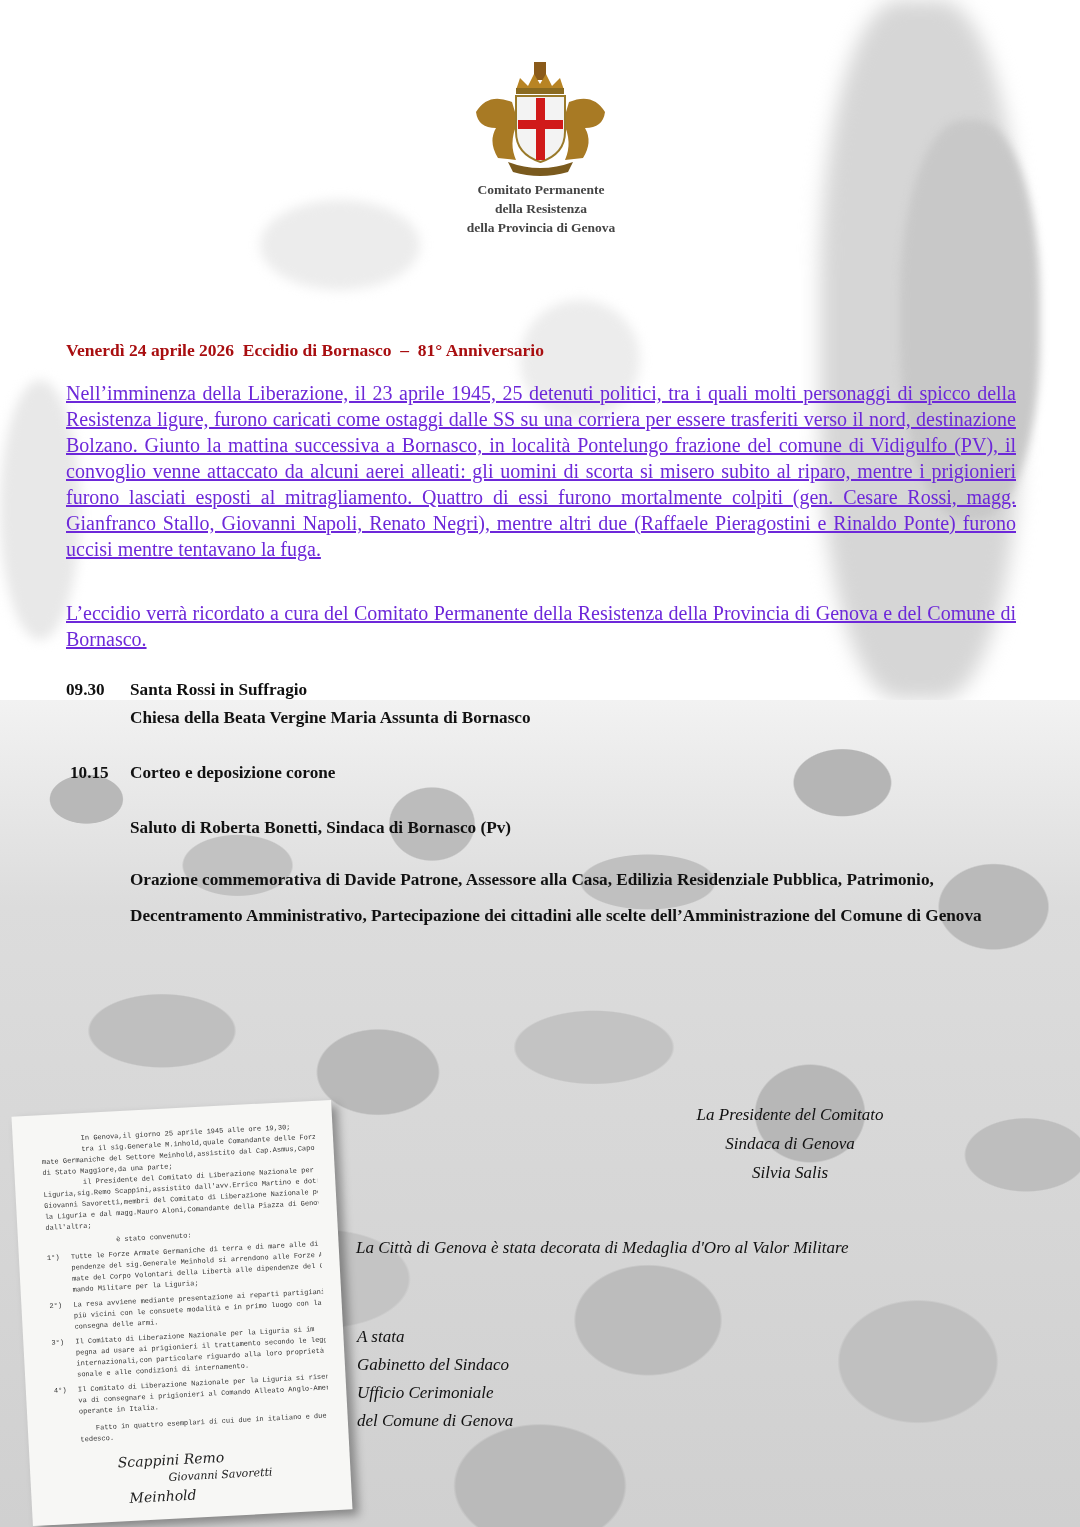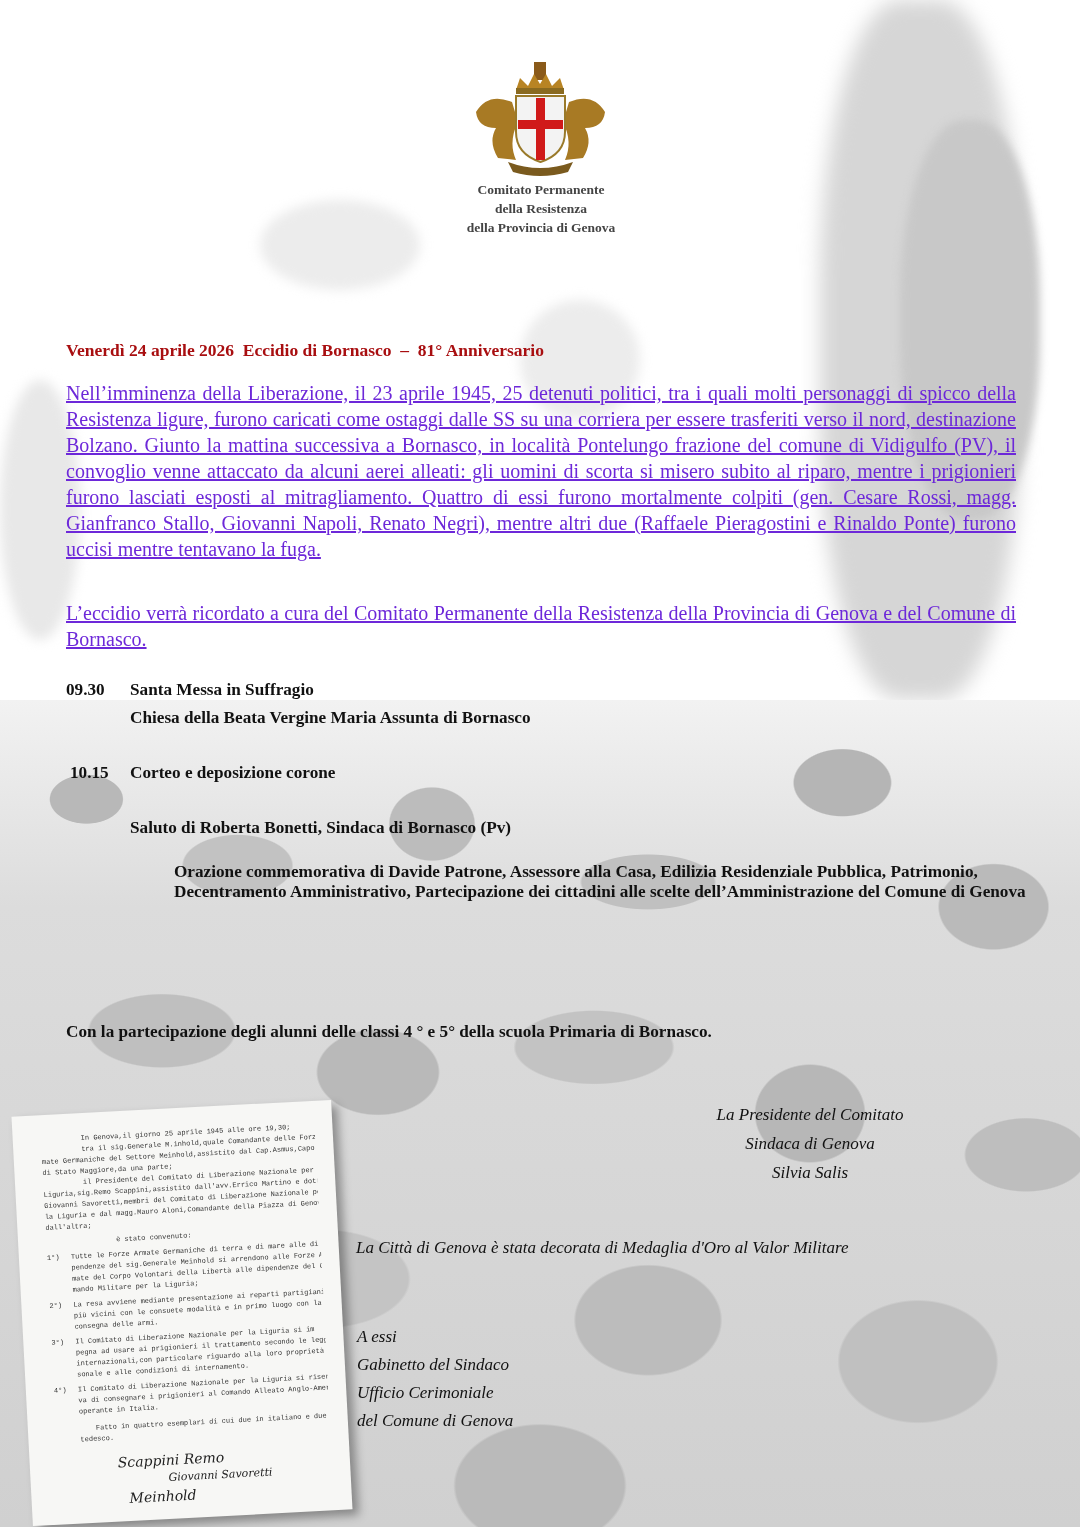--- a/index.html
+++ b/index.html
@@ -62,25 +62,25 @@
   .p1 { top: 380px; }
   .p2 { top: 600px; }
 
   .prog { position: absolute; font-size: 17.2px; font-weight: bold; line-height: 28px; color: #111; }
   .time1 { left: 66px; top: 676px; }
   .item1a { left: 130px; top: 676px; }
   .item1b { left: 130px; top: 704px; }
   .time2 { left: 70px; top: 759px; }
   .item2 { left: 130px; top: 759px; }
   .saluto { left: 130px; top: 814px; }
-  .orazione { left: 130px; top: 862px; width: 880px; line-height: 20px; margin-left: 44px; }
+  .orazione { left: 130px; top: 862px; width: 880px; line-height: 36px; }
   .partecipazione { left: 66px; top: 1018px; }
 
   .sig {
-    position: absolute; left: 660px; top: 1100px; width: 300px;
+    position: absolute; left: 640px; top: 1100px; width: 300px;
     text-align: center; font-style: italic; font-size: 17px; line-height: 29px; color: #111;
   }
   .medal {
     position: absolute; left: 356px; top: 1238px;
     font-style: italic; font-size: 17px; color: #111; white-space: nowrap;
   }
   .cura {
     position: absolute; left: 357px; top: 1323px;
     font-style: italic; font-size: 17px; line-height: 28px; color: #111;
   }
@@ -139,41 +139,40 @@
     <div>della Resistenza</div>
     <div>della Provincia di Genova</div>
   </div>
 
   <div class="event-line">Venerdì 24 aprile 2026  Eccidio di Bornasco  –  81° Anniversario</div>
 
   <p class="para p1" style="margin:0;">Nell’imminenza della Liberazione, il 23 aprile 1945, 25 detenuti politici, tra i quali molti personaggi di spicco della Resistenza ligure, furono caricati come ostaggi dalle SS su una corriera per essere trasferiti verso il nord, destinazione Bolzano. Giunto la mattina successiva a Bornasco, in località Pontelungo frazione del comune di Vidigulfo (PV), il convoglio venne attaccato da alcuni aerei alleati: gli uomini di scorta si misero subito al riparo, mentre i prigionieri furono lasciati esposti al mitragliamento. Quattro di essi furono mortalmente colpiti (gen. Cesare Rossi, magg. Gianfranco Stallo, Giovanni Napoli, Renato Negri), mentre altri due (Raffaele Pieragostini e Rinaldo Ponte) furono uccisi mentre tentavano la fuga.</p>
   <p class="para p2" style="margin:0;">L’eccidio verrà ricordato a cura del Comitato Permanente della Resistenza della Provincia di Genova e del Comune di Bornasco.</p>
 
   <div class="prog time1">09.30</div>
-  <div class="prog item1a">Santa Messa in Suffragio</div>
+  <div class="prog item1a">Santa Rossi in Suffragio</div>
   <div class="prog item1b">Chiesa della Beata Vergine Maria Assunta di Bornasco</div>
 
   <div class="prog time2">10.15</div>
   <div class="prog item2">Corteo e deposizione corone</div>
 
   <div class="prog saluto">Saluto di Roberta Bonetti, Sindaca di Bornasco (Pv)</div>
   <div class="prog orazione">Orazione commemorativa di Davide Patrone, Assessore alla Casa, Edilizia Residenziale Pubblica, Patrimonio, Decentramento Amministrativo, Partecipazione dei cittadini alle scelte dell’Amministrazione del Comune di Genova</div>
 
-  <div class="prog partecipazione">Con la partecipazione degli alunni delle classi 4 ° e 5° della scuola Primaria di Bornasco.</div>
 
   <div class="sig">
     <div>La Presidente del Comitato</div>
     <div>Sindaca di Genova</div>
     <div>Silvia Salis</div>
   </div>
 
   <div class="medal">La Città di Genova è stata decorata di Medaglia d'Oro al Valor Militare</div>
 
   <div class="cura">
-    <div>A essi</div>
+    <div>A stata</div>
     <div>Gabinetto del Sindaco</div>
     <div>Ufficio Cerimoniale</div>
     <div>del Comune di Genova</div>
   </div>
 
   <div class="docimg">
     <div class="dl ind">In Genova,il giorno 25 aprile 1945 alle ore 19,30;</div>
     <div class="dl ind">tra il sig.Generale M.inhold,quale Comandante delle Forze Ar</div>
     <div class="dl">mate Germaniche del Settore Meinhold,assistito dal Cap.Asmus,Capo</div>
     <div class="dl">di Stato Maggiore,da una parte;</div>

